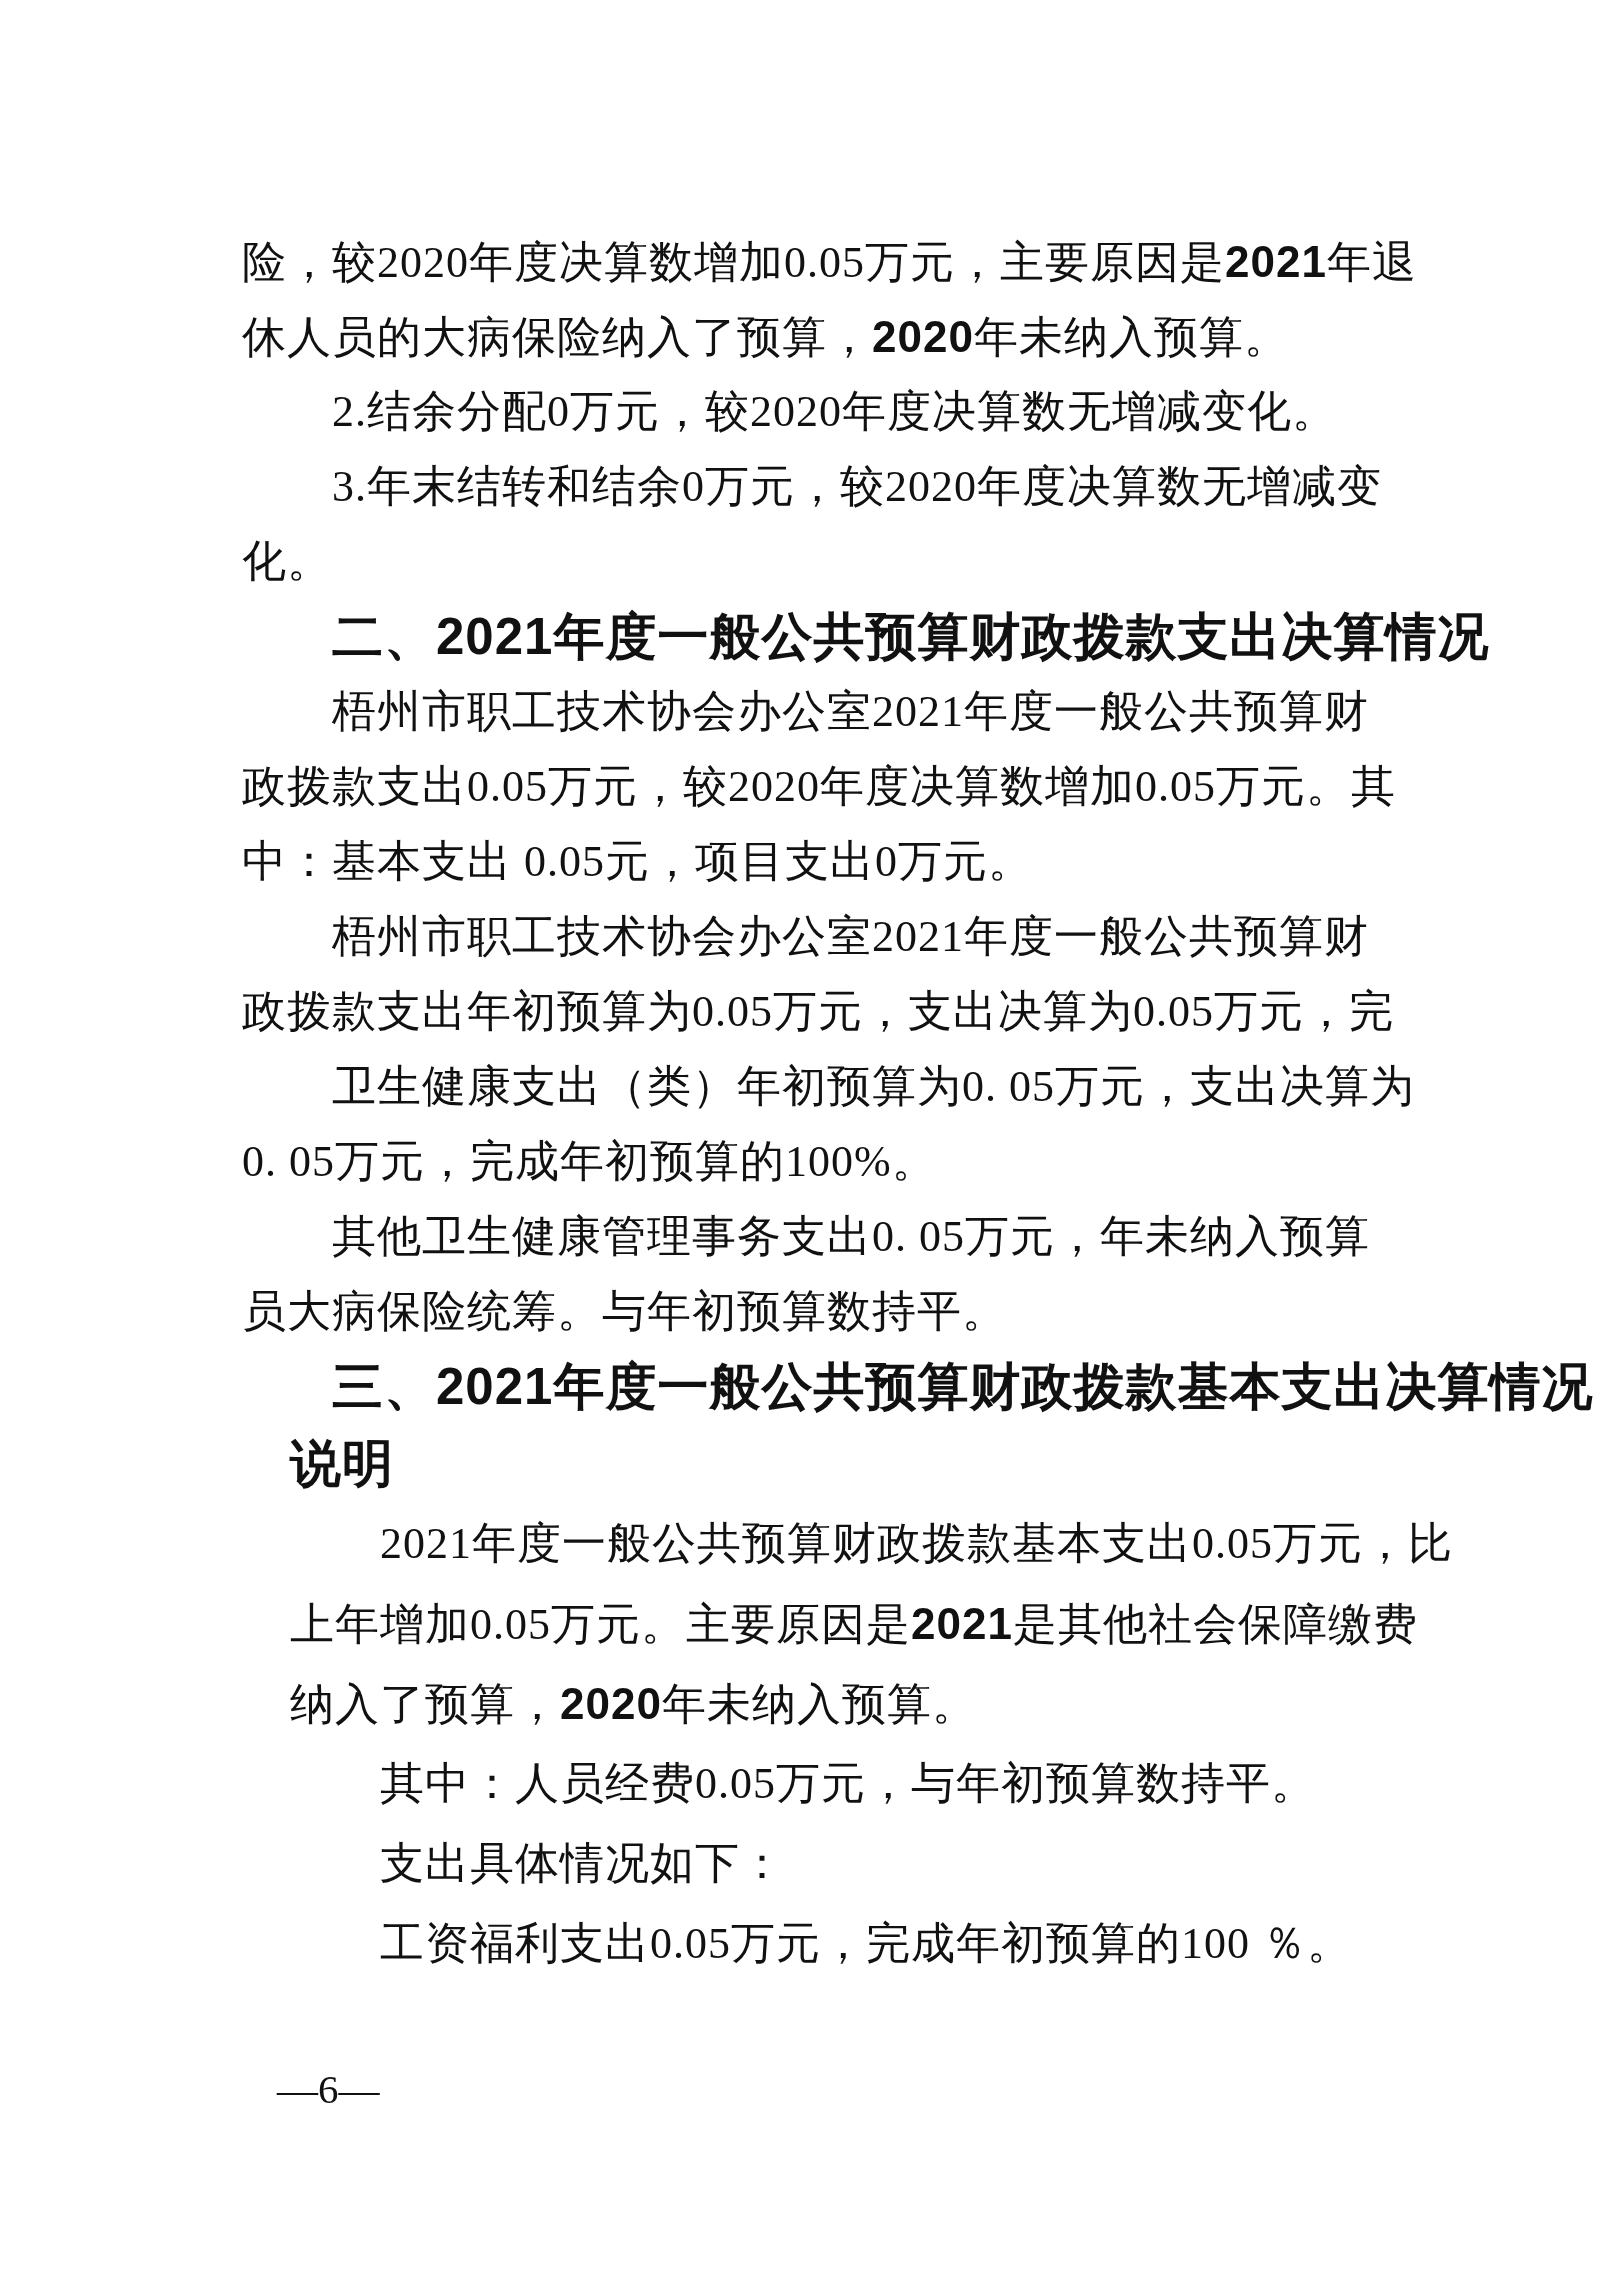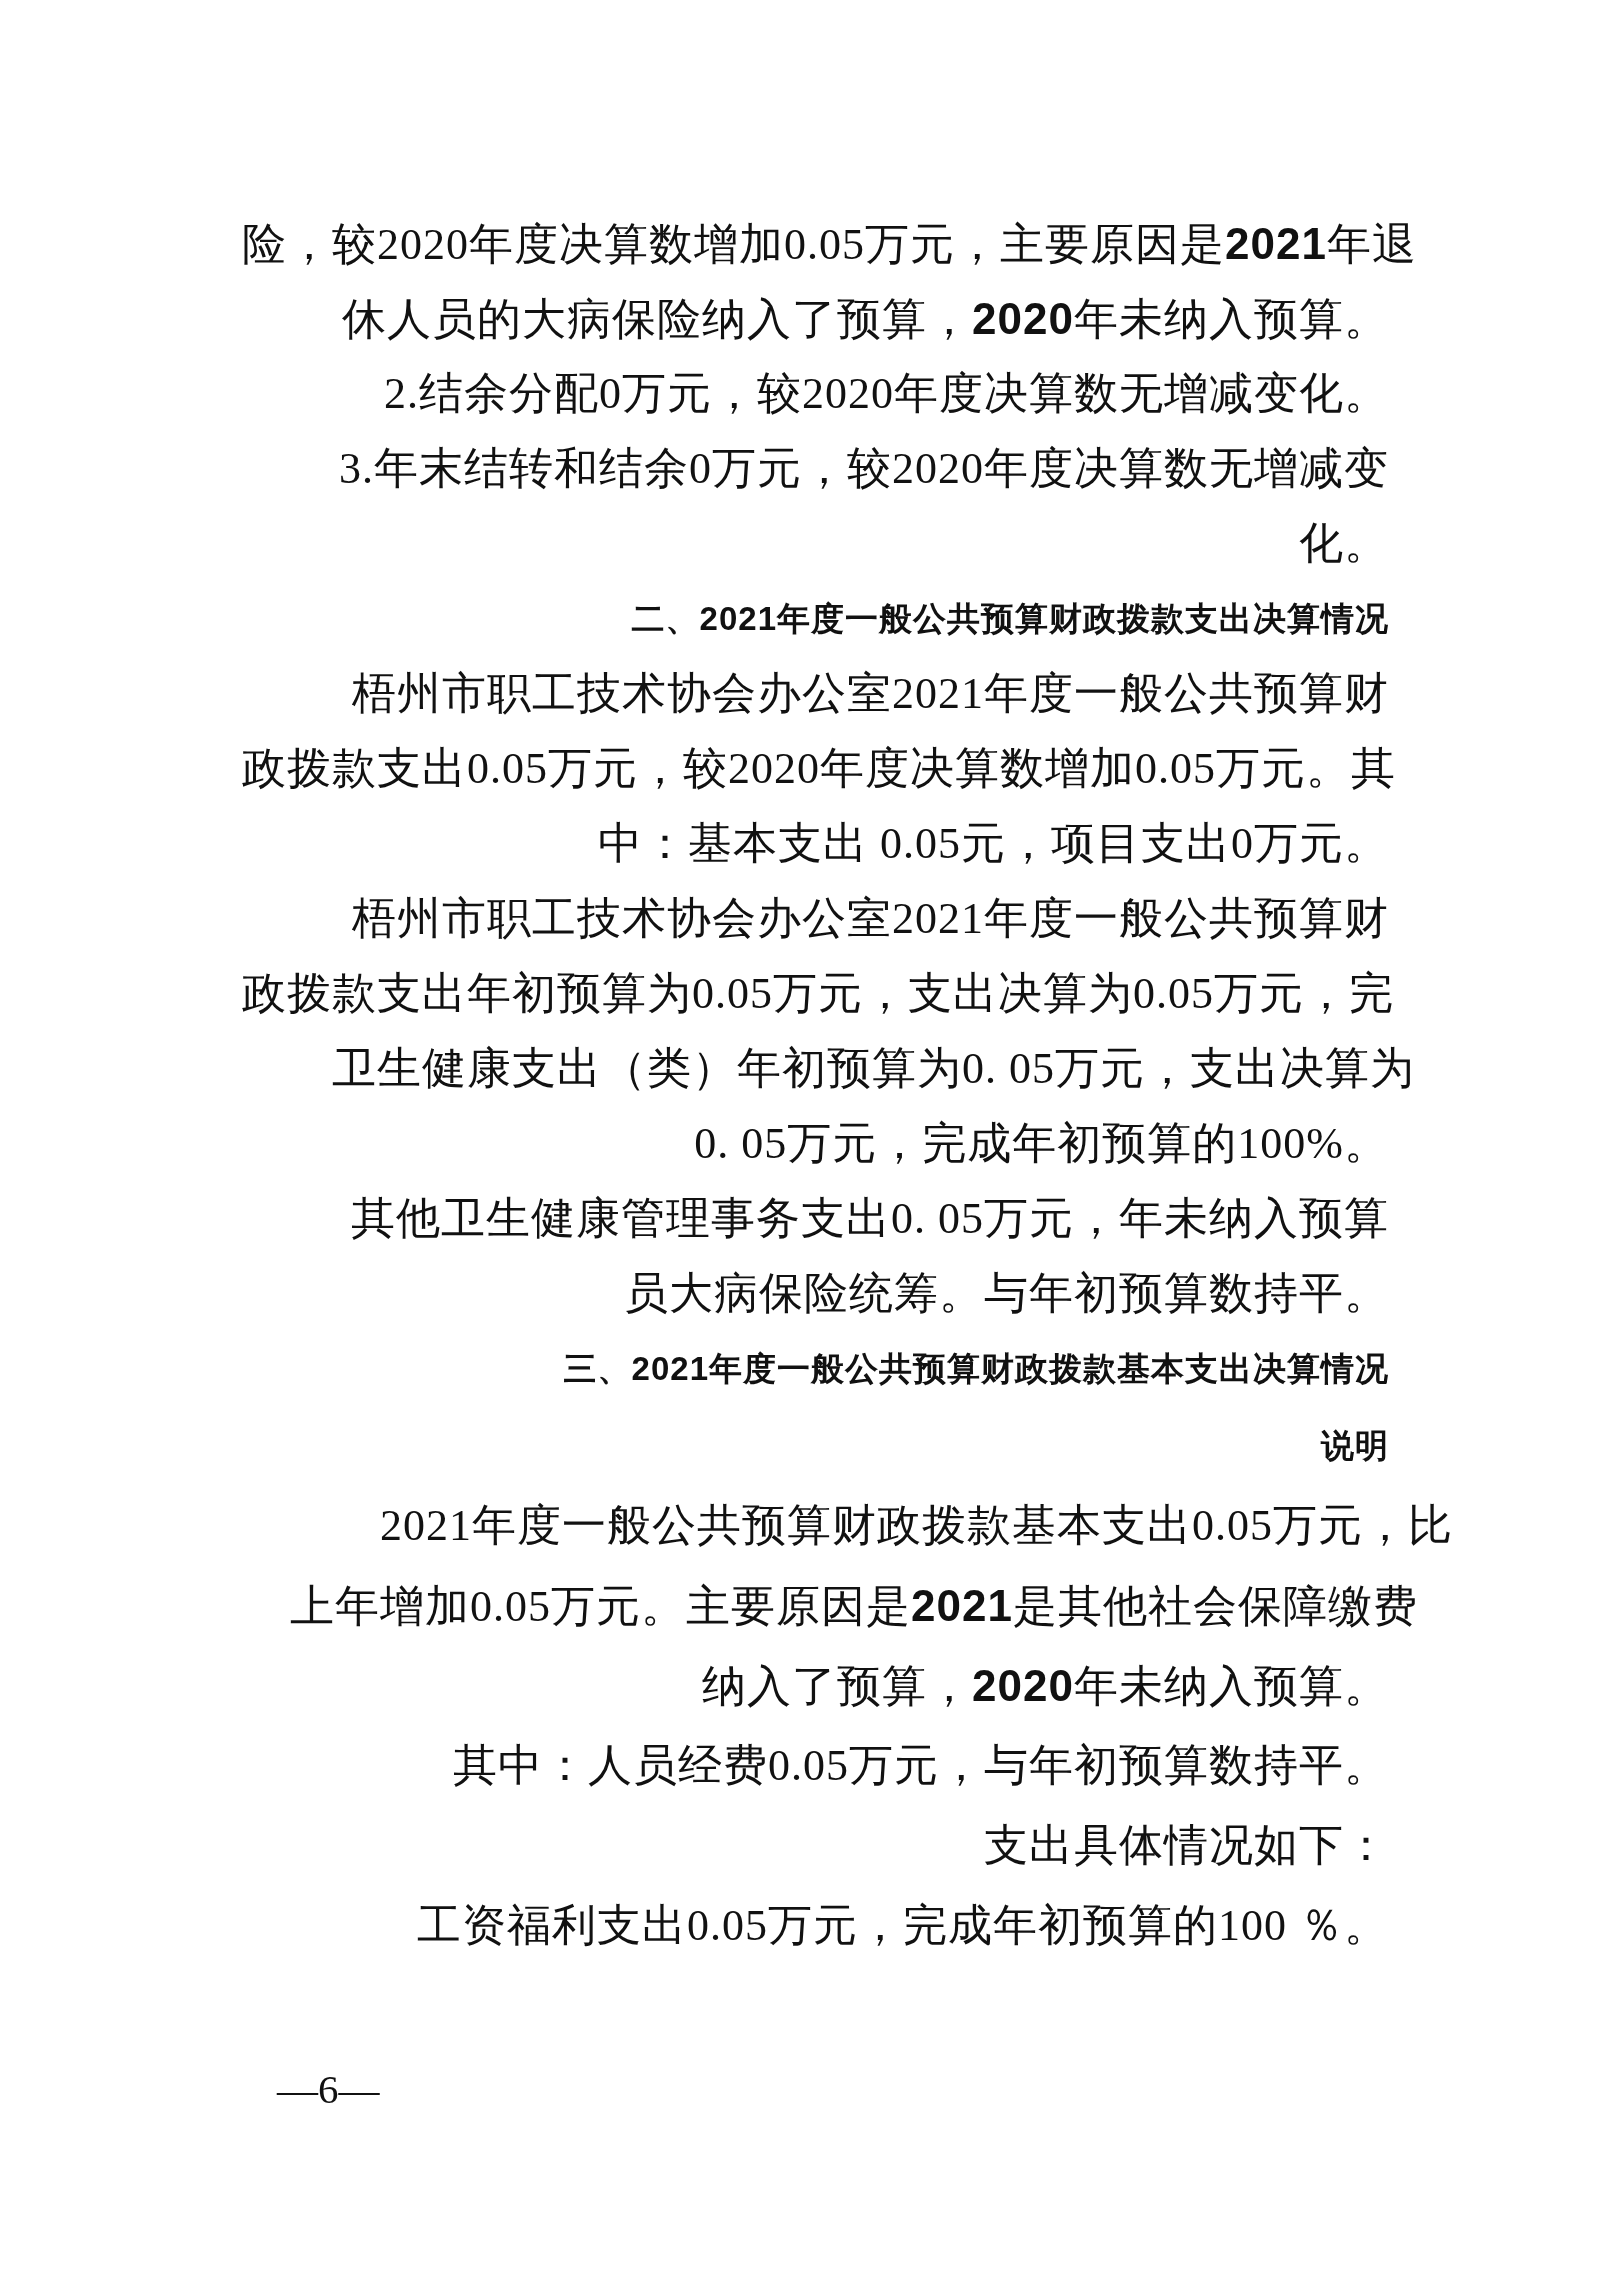--- a/index.html
+++ b/index.html
@@ -13,44 +13,43 @@
     height: 2293px;
     margin: 0 auto;
     background: #ffffff;
     overflow: hidden;
     font-family: "Liberation Serif", "DejaVu Serif", serif;
     color: #111111;
   }
   .text-block {
     position: absolute;
     left: 242px;
-    top: 206px;
+    top: 224px;
     width: 1147px;
-    text-align: right;
   }
   .line {
     height: 75px;
     line-height: 75px;
     font-size: 44px;
     white-space: pre;
     letter-spacing: 1px;
   }
   .line.sect2 {
     height: 80px;
     line-height: 80px;
     margin-left: 48px;
   }
   .line.indent {
     text-indent: 90px;
     font-family: Liberation Serif, serif;
   }
   .line.heading {
     font-family: "Liberation Sans", "DejaVu Sans", sans-serif;
     font-weight: 700;
-    font-size: 33px;
+    font-size: 51px;
   }
   .line .b {
     font-weight: 700;
     font-family: "Liberation Sans", "DejaVu Sans", sans-serif;
   }
   .footer {
     position: absolute;
     left: 277px;
     top: 2060px;
     font-size: 41px;

